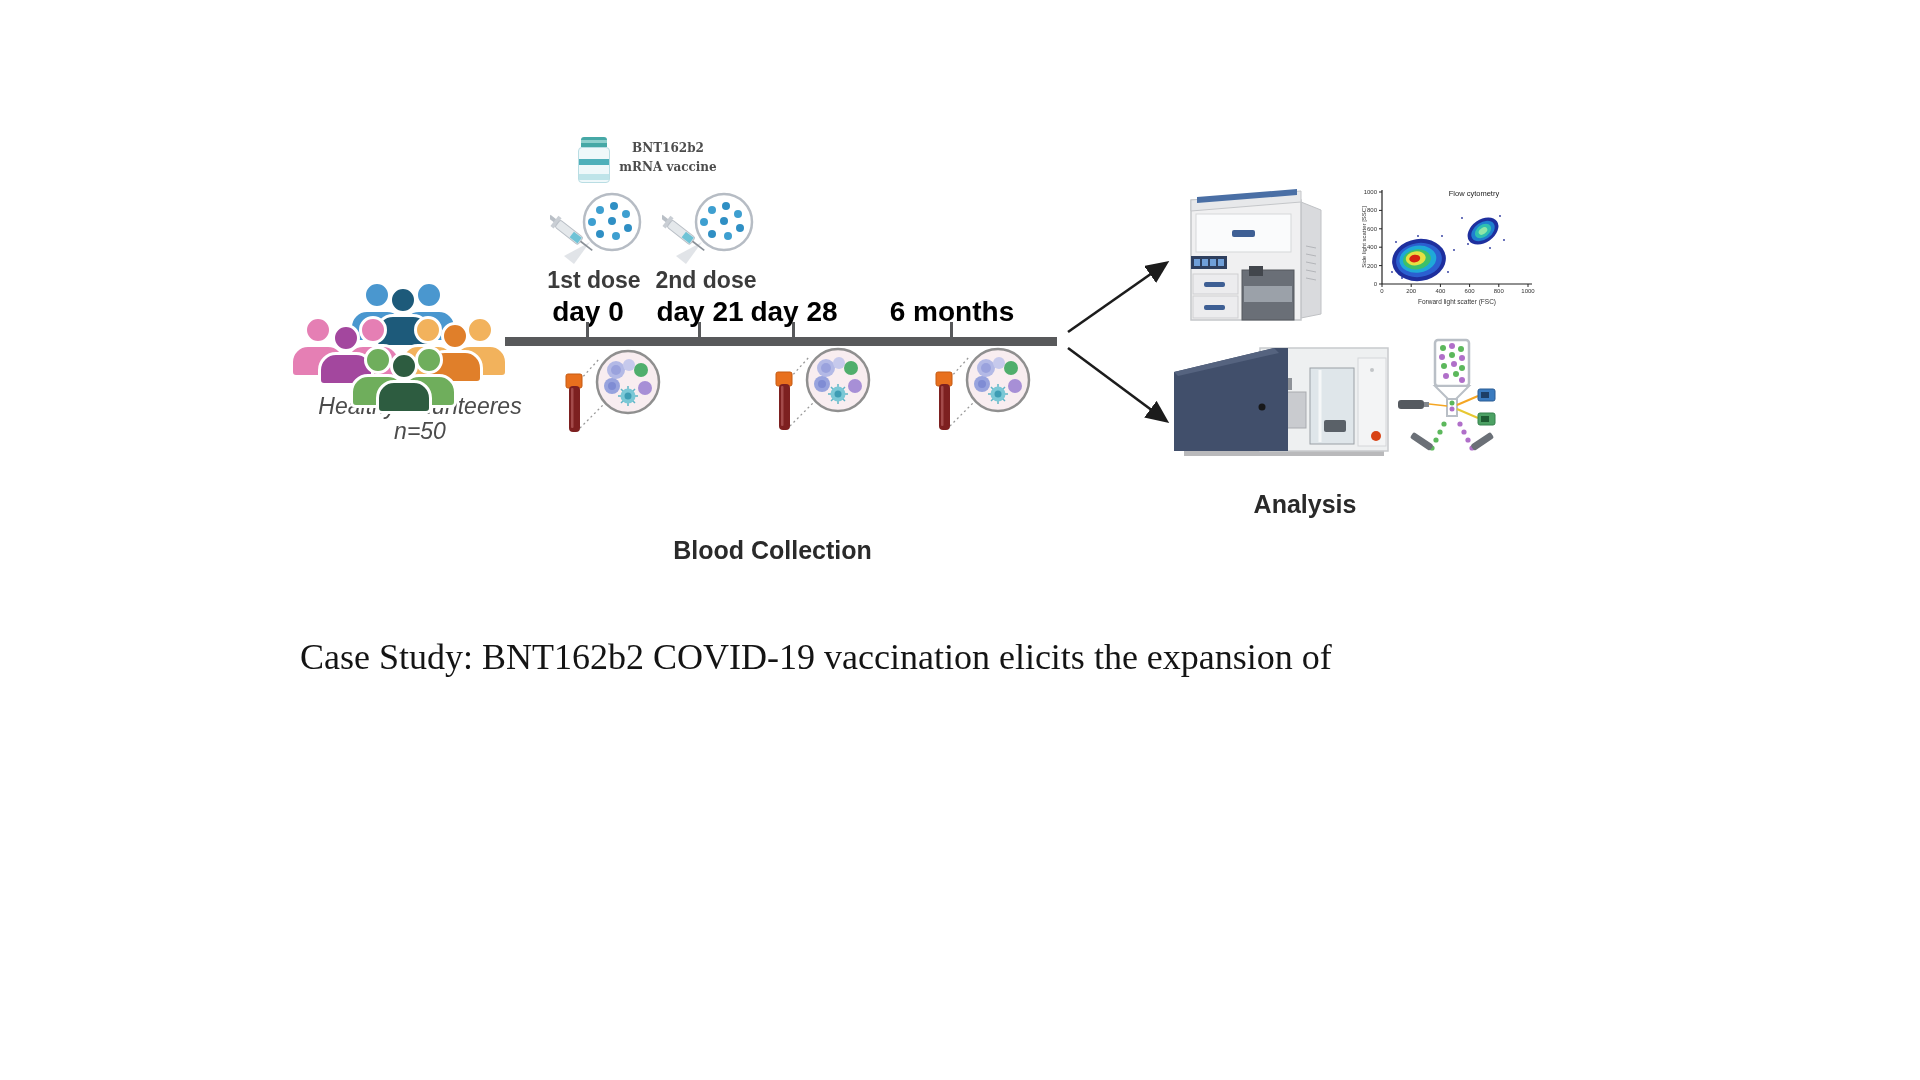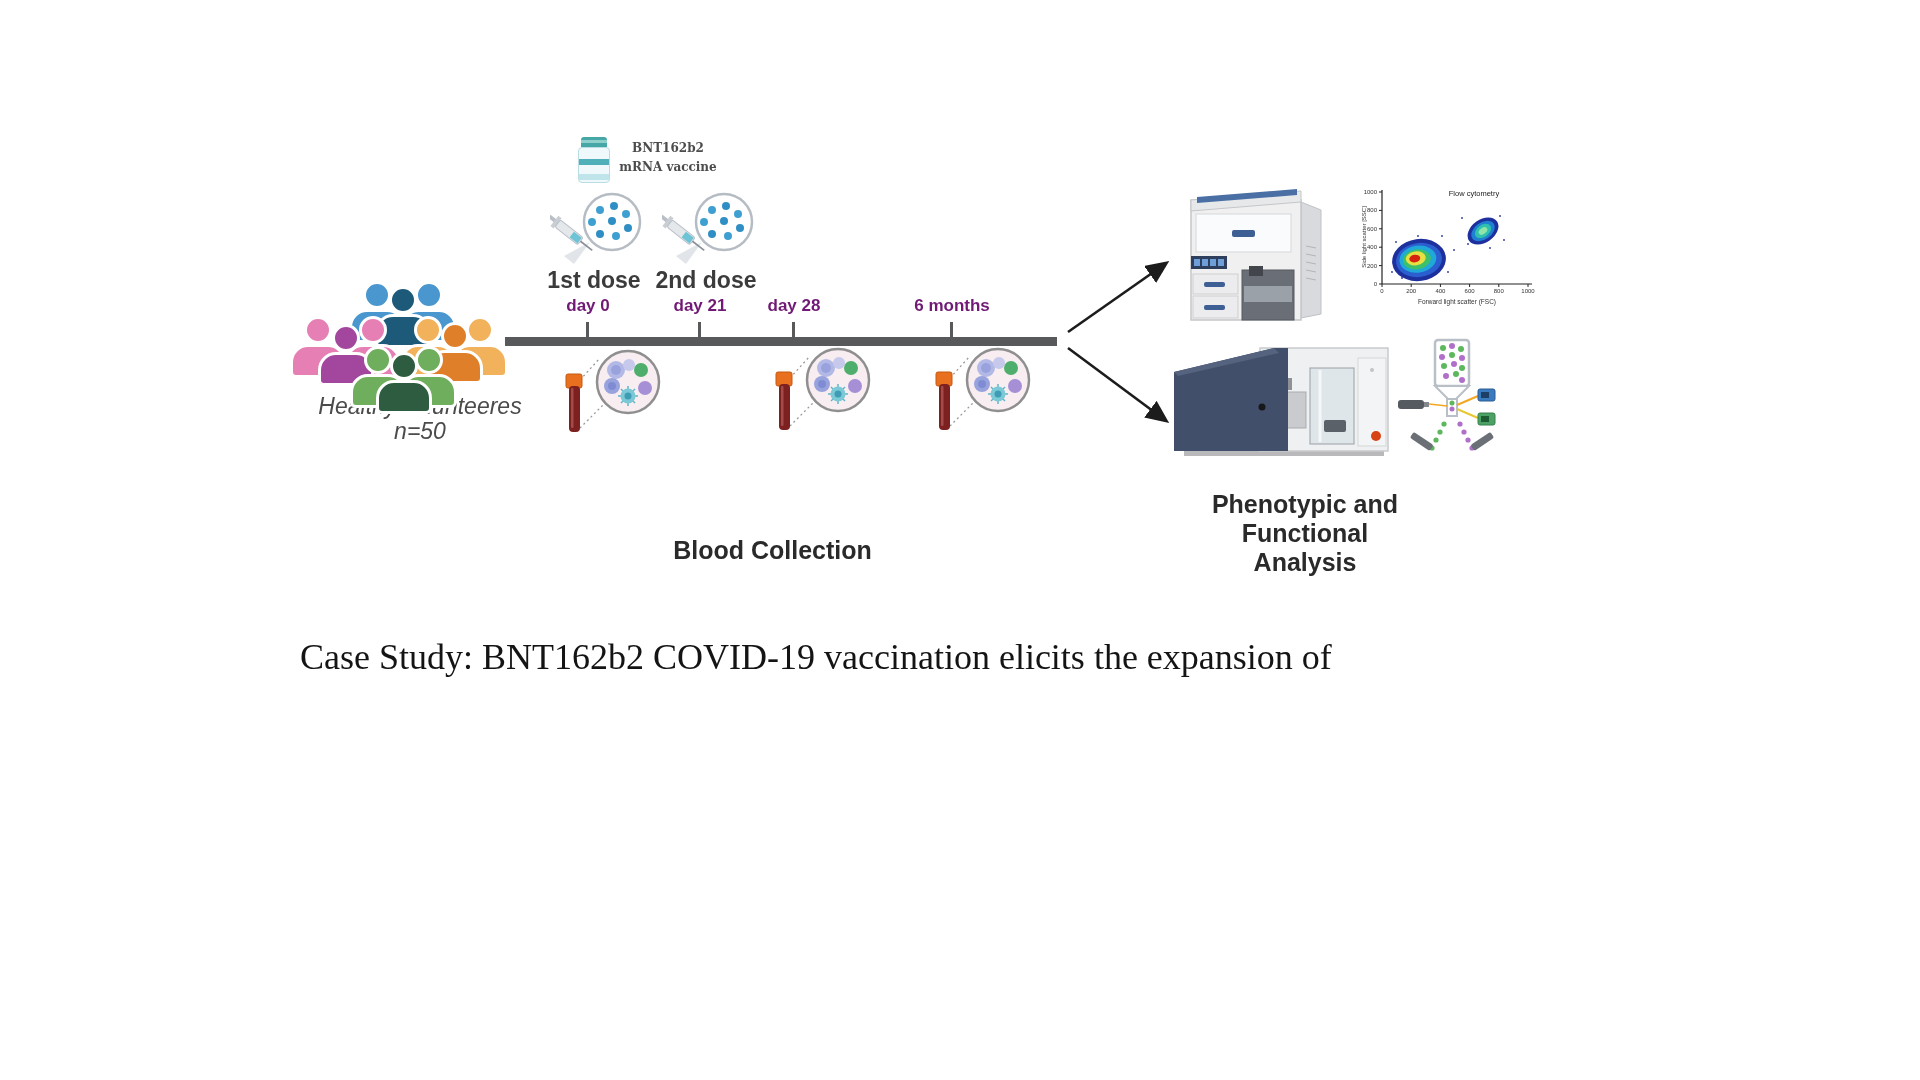--- a/index.html
+++ b/index.html
@@ -34,21 +34,21 @@
   .vial .band1{position:absolute;left:1px;top:22px;width:30px;height:6px;background:#4fb0ba;}
   .vial .band2{position:absolute;left:1px;top:37px;width:30px;height:6px;background:#bfe4e9;}
 
   .vaccine-label{position:absolute;left:608px;top:139px;width:120px;text-align:center;
     font-family:"DejaVu Serif",serif;font-weight:bold;font-size:12px;line-height:19px;color:#4c4c4c;}
 
   
   .tl-bar{position:absolute;left:505px;top:337px;width:552px;height:9px;background:#58595b;}
   .tl-tick{position:absolute;top:322px;width:3px;height:16px;background:#58595b;}
   .dose-label{position:absolute;top:267px;transform:translateX(-50%);font-weight:bold;font-size:23px;color:#3b3b3b;}
-  .day-label{position:absolute;top:296px;transform:translateX(-50%);font-weight:bold;font-size:17px;color:#701a75;}
+  .day-label{position:absolute;top:296px;transform:translateX(-50%);font-weight:bold;font-size:28px;color:#000000;}
 
   .section-label{position:absolute;font-weight:bold;font-size:25px;color:#2a2a2a;text-align:center;}
 
   
   .caption{position:absolute;left:300px;top:634px;width:1215px;
     font-family:"Liberation Serif",serif;font-size:36px;line-height:47px;color:#141414;}
   .caption sup{font-size:0.55em;position:relative;top:-0.5em;}
 </style>
 </head>
 <body>
@@ -242,21 +242,20 @@
         <line x1="60" y1="48" x2="80" y2="48"></line>
       <line x1="63" y1="41" x2="77" y2="55"></line>
         <line x1="77" y1="41" x2="63" y2="55"></line>
     </g>
     <circle cx="70" cy="48" r="7.5" fill="#7bc8d6"></circle>
       <circle cx="70" cy="48" r="3.5" fill="#3e9db4"></circle>
   </svg>
 
   <div class="section-label" style="left:650px;top:490px;width:245px;margin-top:46px;">Blood Collection</div>
   <div class="section-label" style="left:1150px;top:490px;width:310px;line-height:29px;">
-    <div>Phenotypic and Functional</div>
     <div>Analysis</div>
   </div>
 
   <svg class="abs" style="left:1055px;top:248px;" width="132" height="188">
     <defs>
       <marker id="ah" markerWidth="9" markerHeight="8" refX="7" refY="4" orient="auto">
         <polygon points="0,0 9,4 0,8" fill="#1c1c1c"></polygon>
       </marker>
     </defs>
     <line x1="13" y1="84" x2="110" y2="16" stroke="#1c1c1c" stroke-width="2.6" marker-end="url(#ah)"></line>

